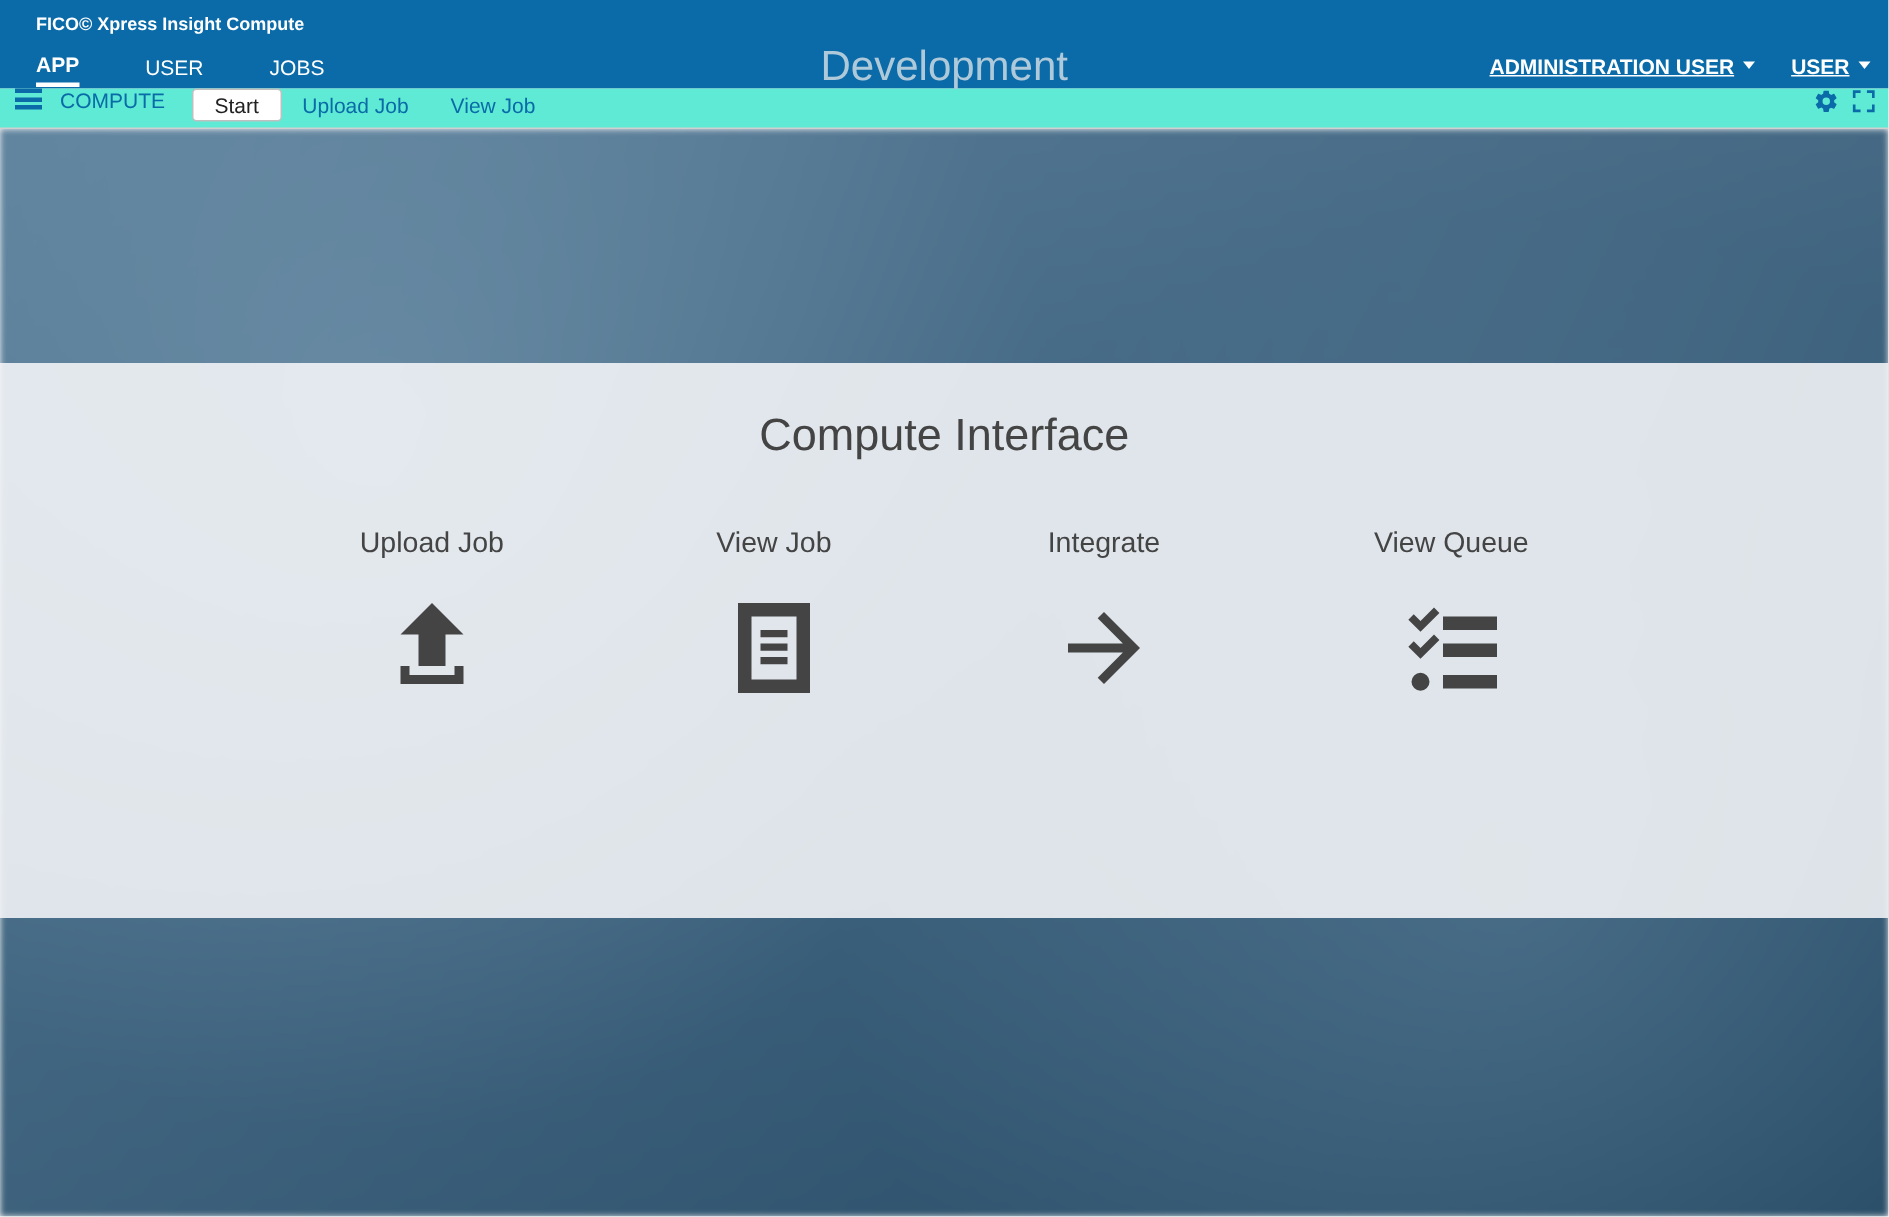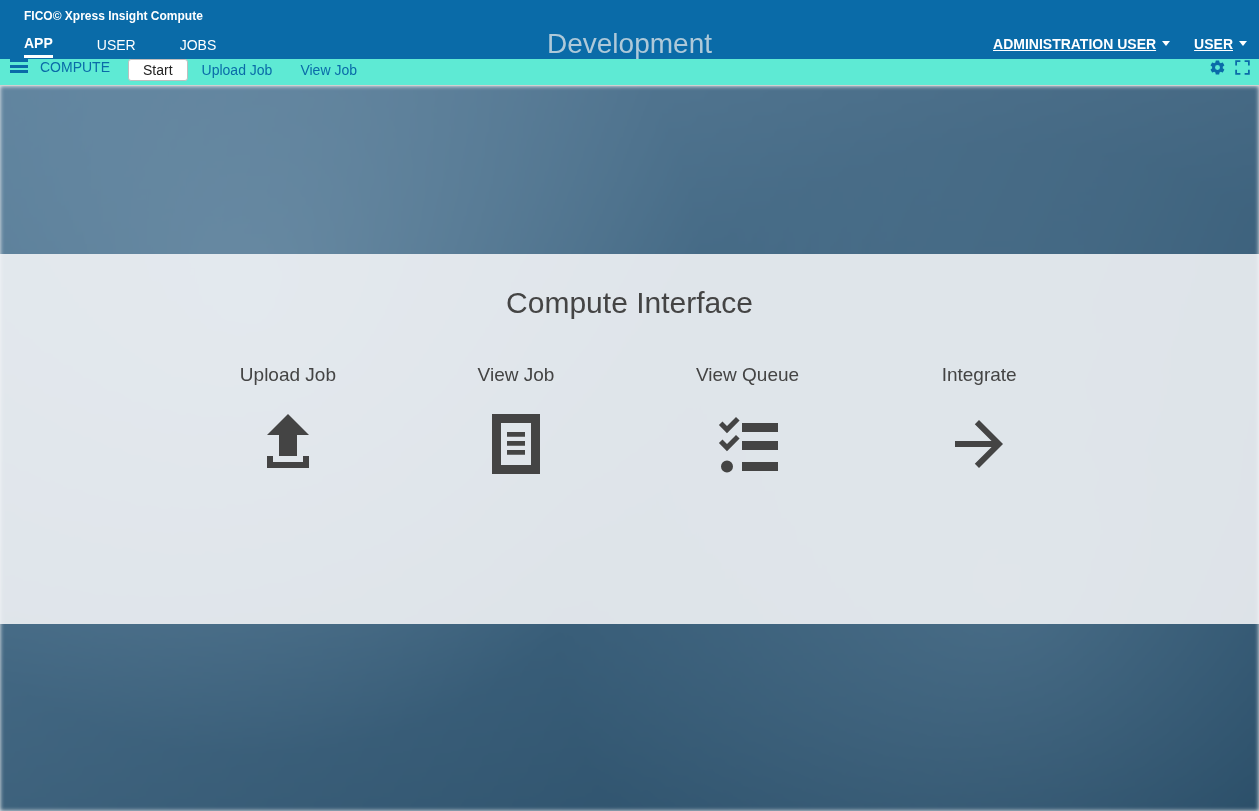--- a/index.html
+++ b/index.html
@@ -32,21 +32,21 @@
     background:
       linear-gradient(115deg, rgba(90,130,160,0.55), rgba(30,70,100,0.45)),
       radial-gradient(circle at 20% 30%, rgba(220,235,245,0.4), transparent 40%),
       radial-gradient(circle at 80% 70%, rgba(180,210,230,0.35), transparent 40%),
       linear-gradient(180deg, #5c7c94 0%, #3b5f78 50%, #2a4a61 100%);
     filter:blur(2px);
   }
   .panel {
     position:absolute; left:0; right:0; top:156px; height:370px;
     background:rgba(245,246,248,0.88);
-    display:flex; flex-direction:column; align-items:center;margin-top:12px;
+    display:flex; flex-direction:column; align-items:center;
   }
   .page-title { font-size:30px; color:#444; font-weight:400; margin-top:32px; }
   .tiles { display:flex; gap:140px; margin-top:44px; }
   .tile { display:flex; flex-direction:column; align-items:center; gap:18px; cursor:pointer; }
   .tile-label { font-size:19px; color:#444; }
   .tile-icon { width:80px; height:80px; display:flex; align-items:center; justify-content:center; }
   .tile-icon svg { fill:#444; }
 </style>
 </head>
 <body>
@@ -119,32 +119,32 @@
       <div class="tile">
         <span class="tile-label">View Job</span>
         <span class="tile-icon">
           <svg width="72" height="72" viewBox="0 0 24 24">
               <path d="M4 2h16v20H4V2zm3 3v14h10V5H7zm2 6h6v1.6H9V11zm0 3h6v1.6H9V14zm0-6h6v1.6H9V8z"></path>
             </svg>
         </span>
       </div>
 
       <div class="tile">
-        <span class="tile-label">View Queue</span>
+        <span class="tile-label">Integrate</span>
         <span class="tile-icon">
           <svg width="72" height="72" viewBox="0 0 24 24">
-              <path d="M3.5 4.5l1.5 1.5L8 3l1.2 1.2L5 8.4 2.3 5.7 3.5 4.5zM10 5h12v3H10V5zM3.5 10.5l1.5 1.5L8 9l1.2 1.2L5 14.4l-2.7-2.7 1.2-1.2zM10 11h12v3H10v-3zM5 17.5a2 2 0 1 1 0 4 2 2 0 0 1 0-4zM10 18h12v3H10v-3z"></path>
+              <path d="M4 11h12.2l-5.6-5.6L12 4l8 8-8 8-1.4-1.4 5.6-5.6H4v-2z"></path>
             </svg>
         </span>
       </div>
 
       <div class="tile">
-        <span class="tile-label">Integrate</span>
+        <span class="tile-label">View Queue</span>
         <span class="tile-icon">
           <svg width="72" height="72" viewBox="0 0 24 24">
-              <path d="M4 11h12.2l-5.6-5.6L12 4l8 8-8 8-1.4-1.4 5.6-5.6H4v-2z"></path>
+              <path d="M3.5 4.5l1.5 1.5L8 3l1.2 1.2L5 8.4 2.3 5.7 3.5 4.5zM10 5h12v3H10V5zM3.5 10.5l1.5 1.5L8 9l1.2 1.2L5 14.4l-2.7-2.7 1.2-1.2zM10 11h12v3H10v-3zM5 17.5a2 2 0 1 1 0 4 2 2 0 0 1 0-4zM10 18h12v3H10v-3z"></path>
             </svg>
         </span>
       </div>
 
     </div>
   </div>
 </div>
 
 </body></html>

